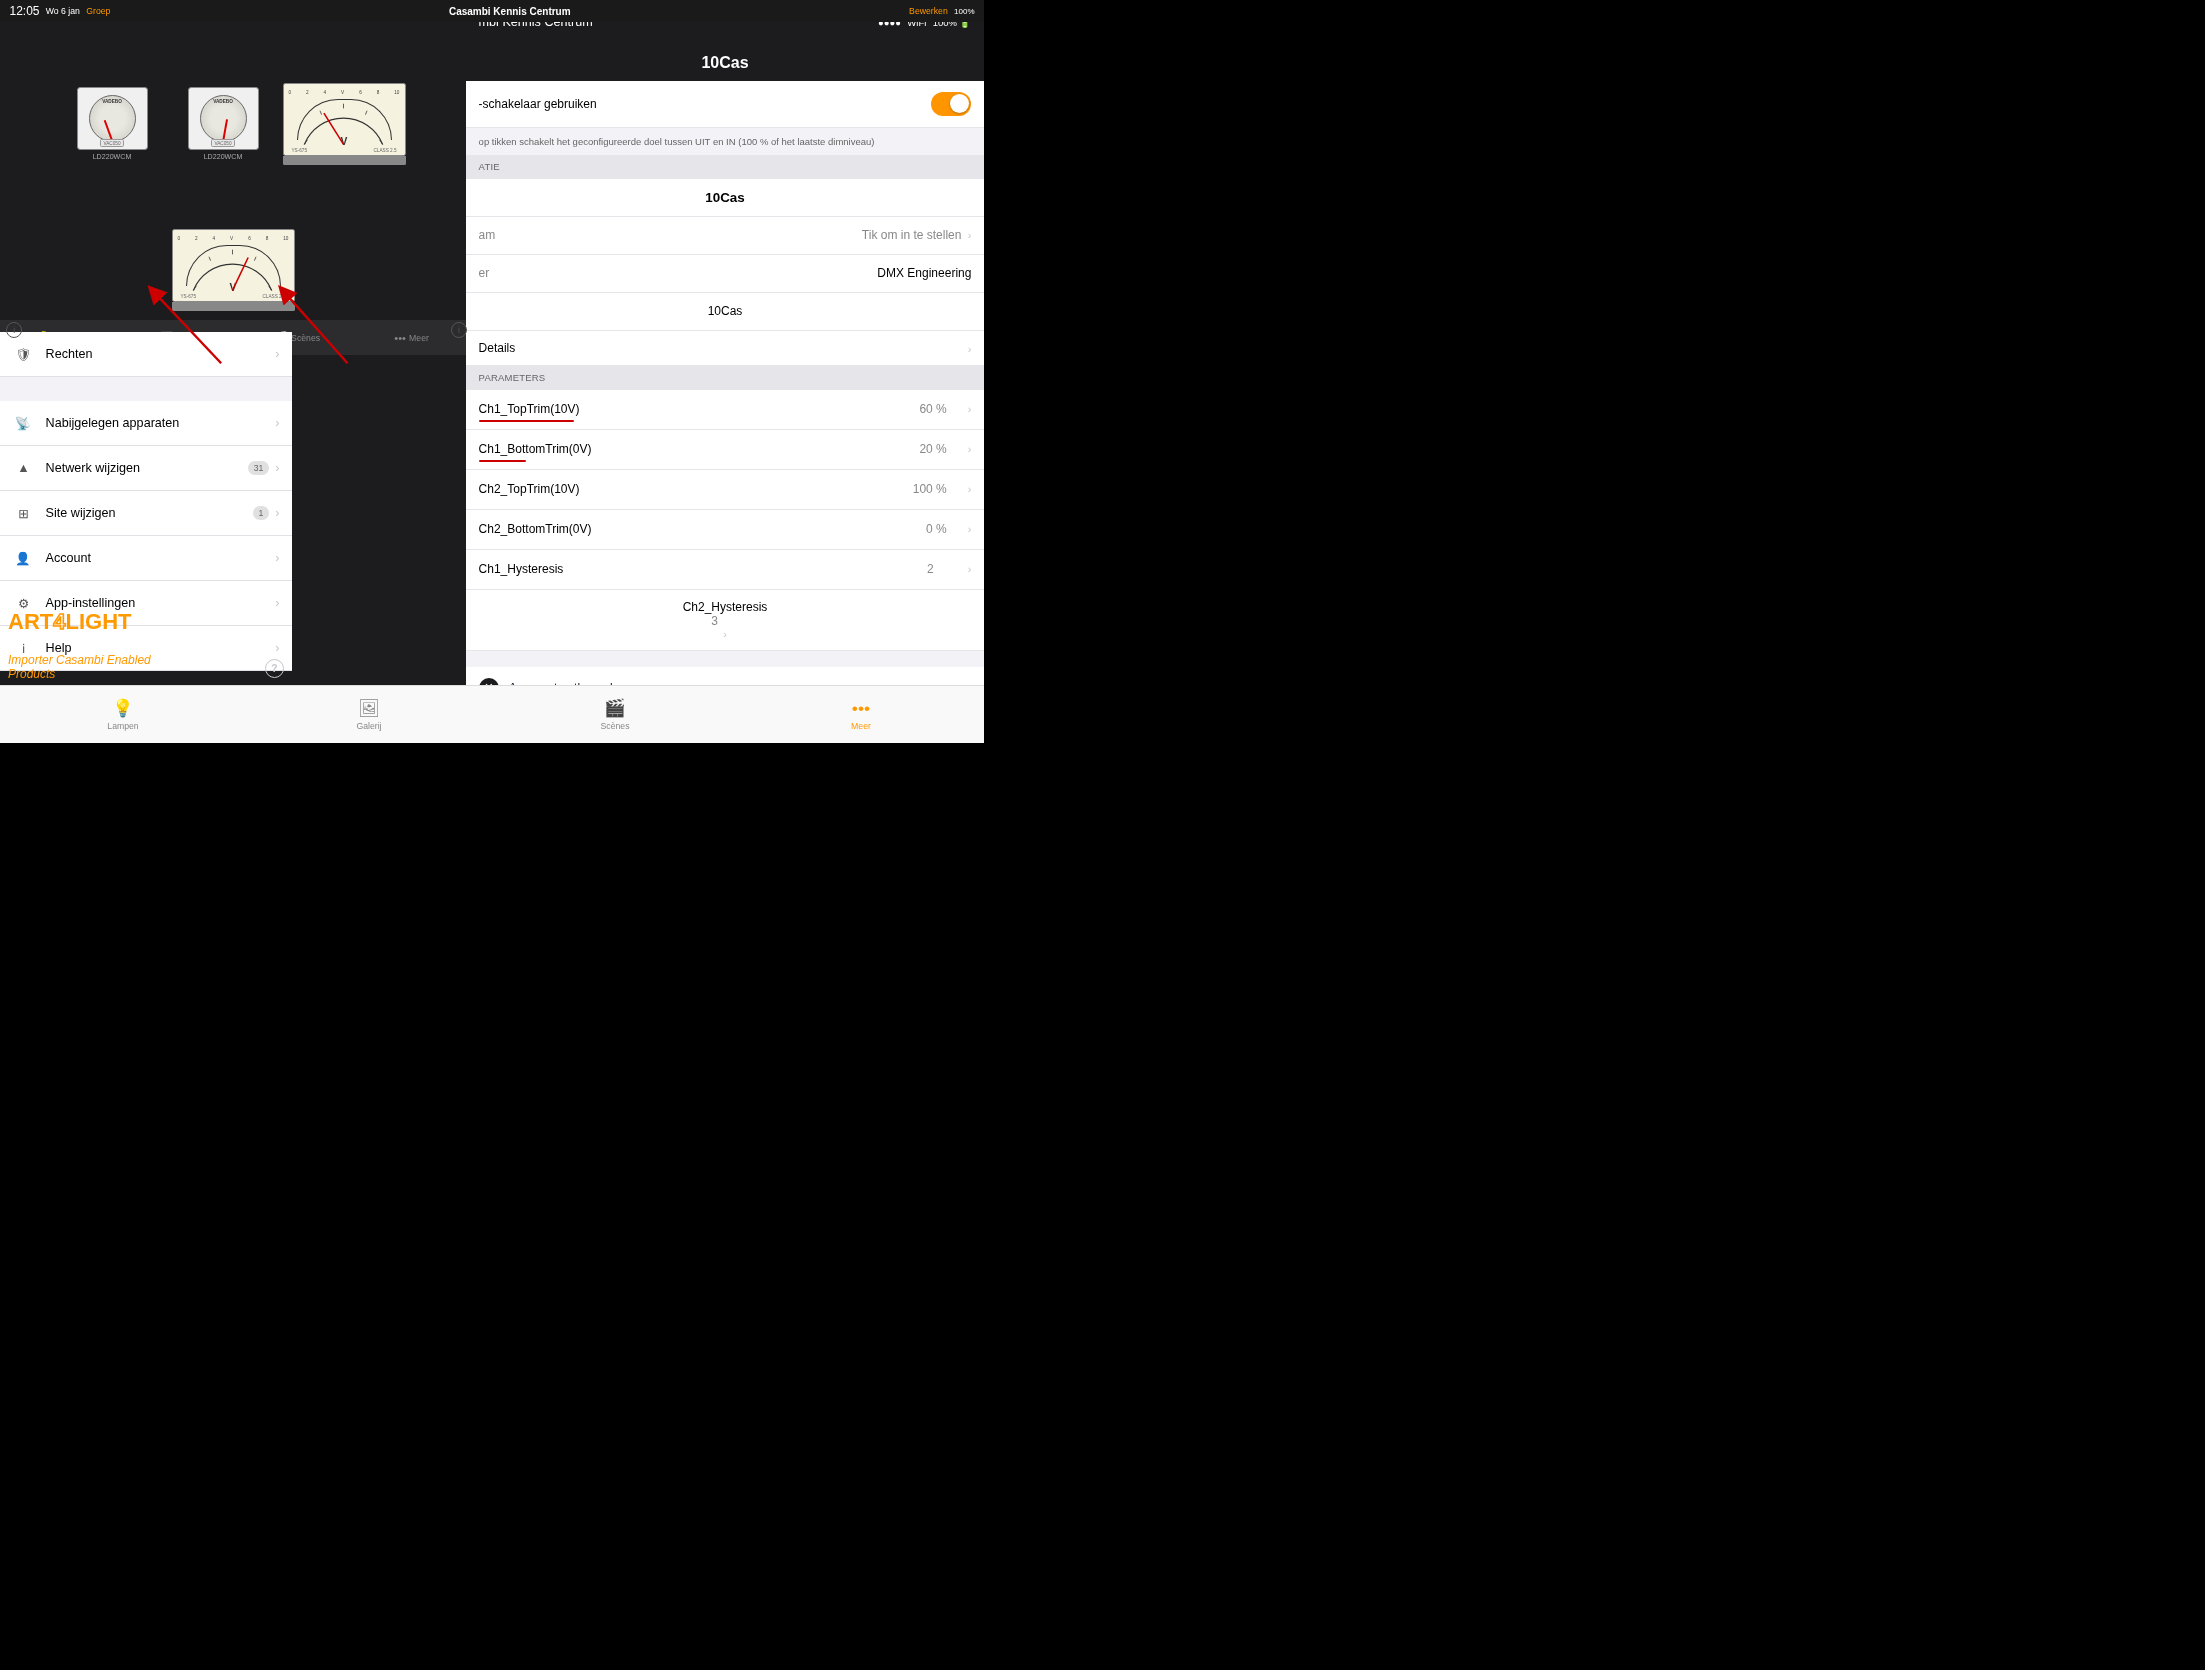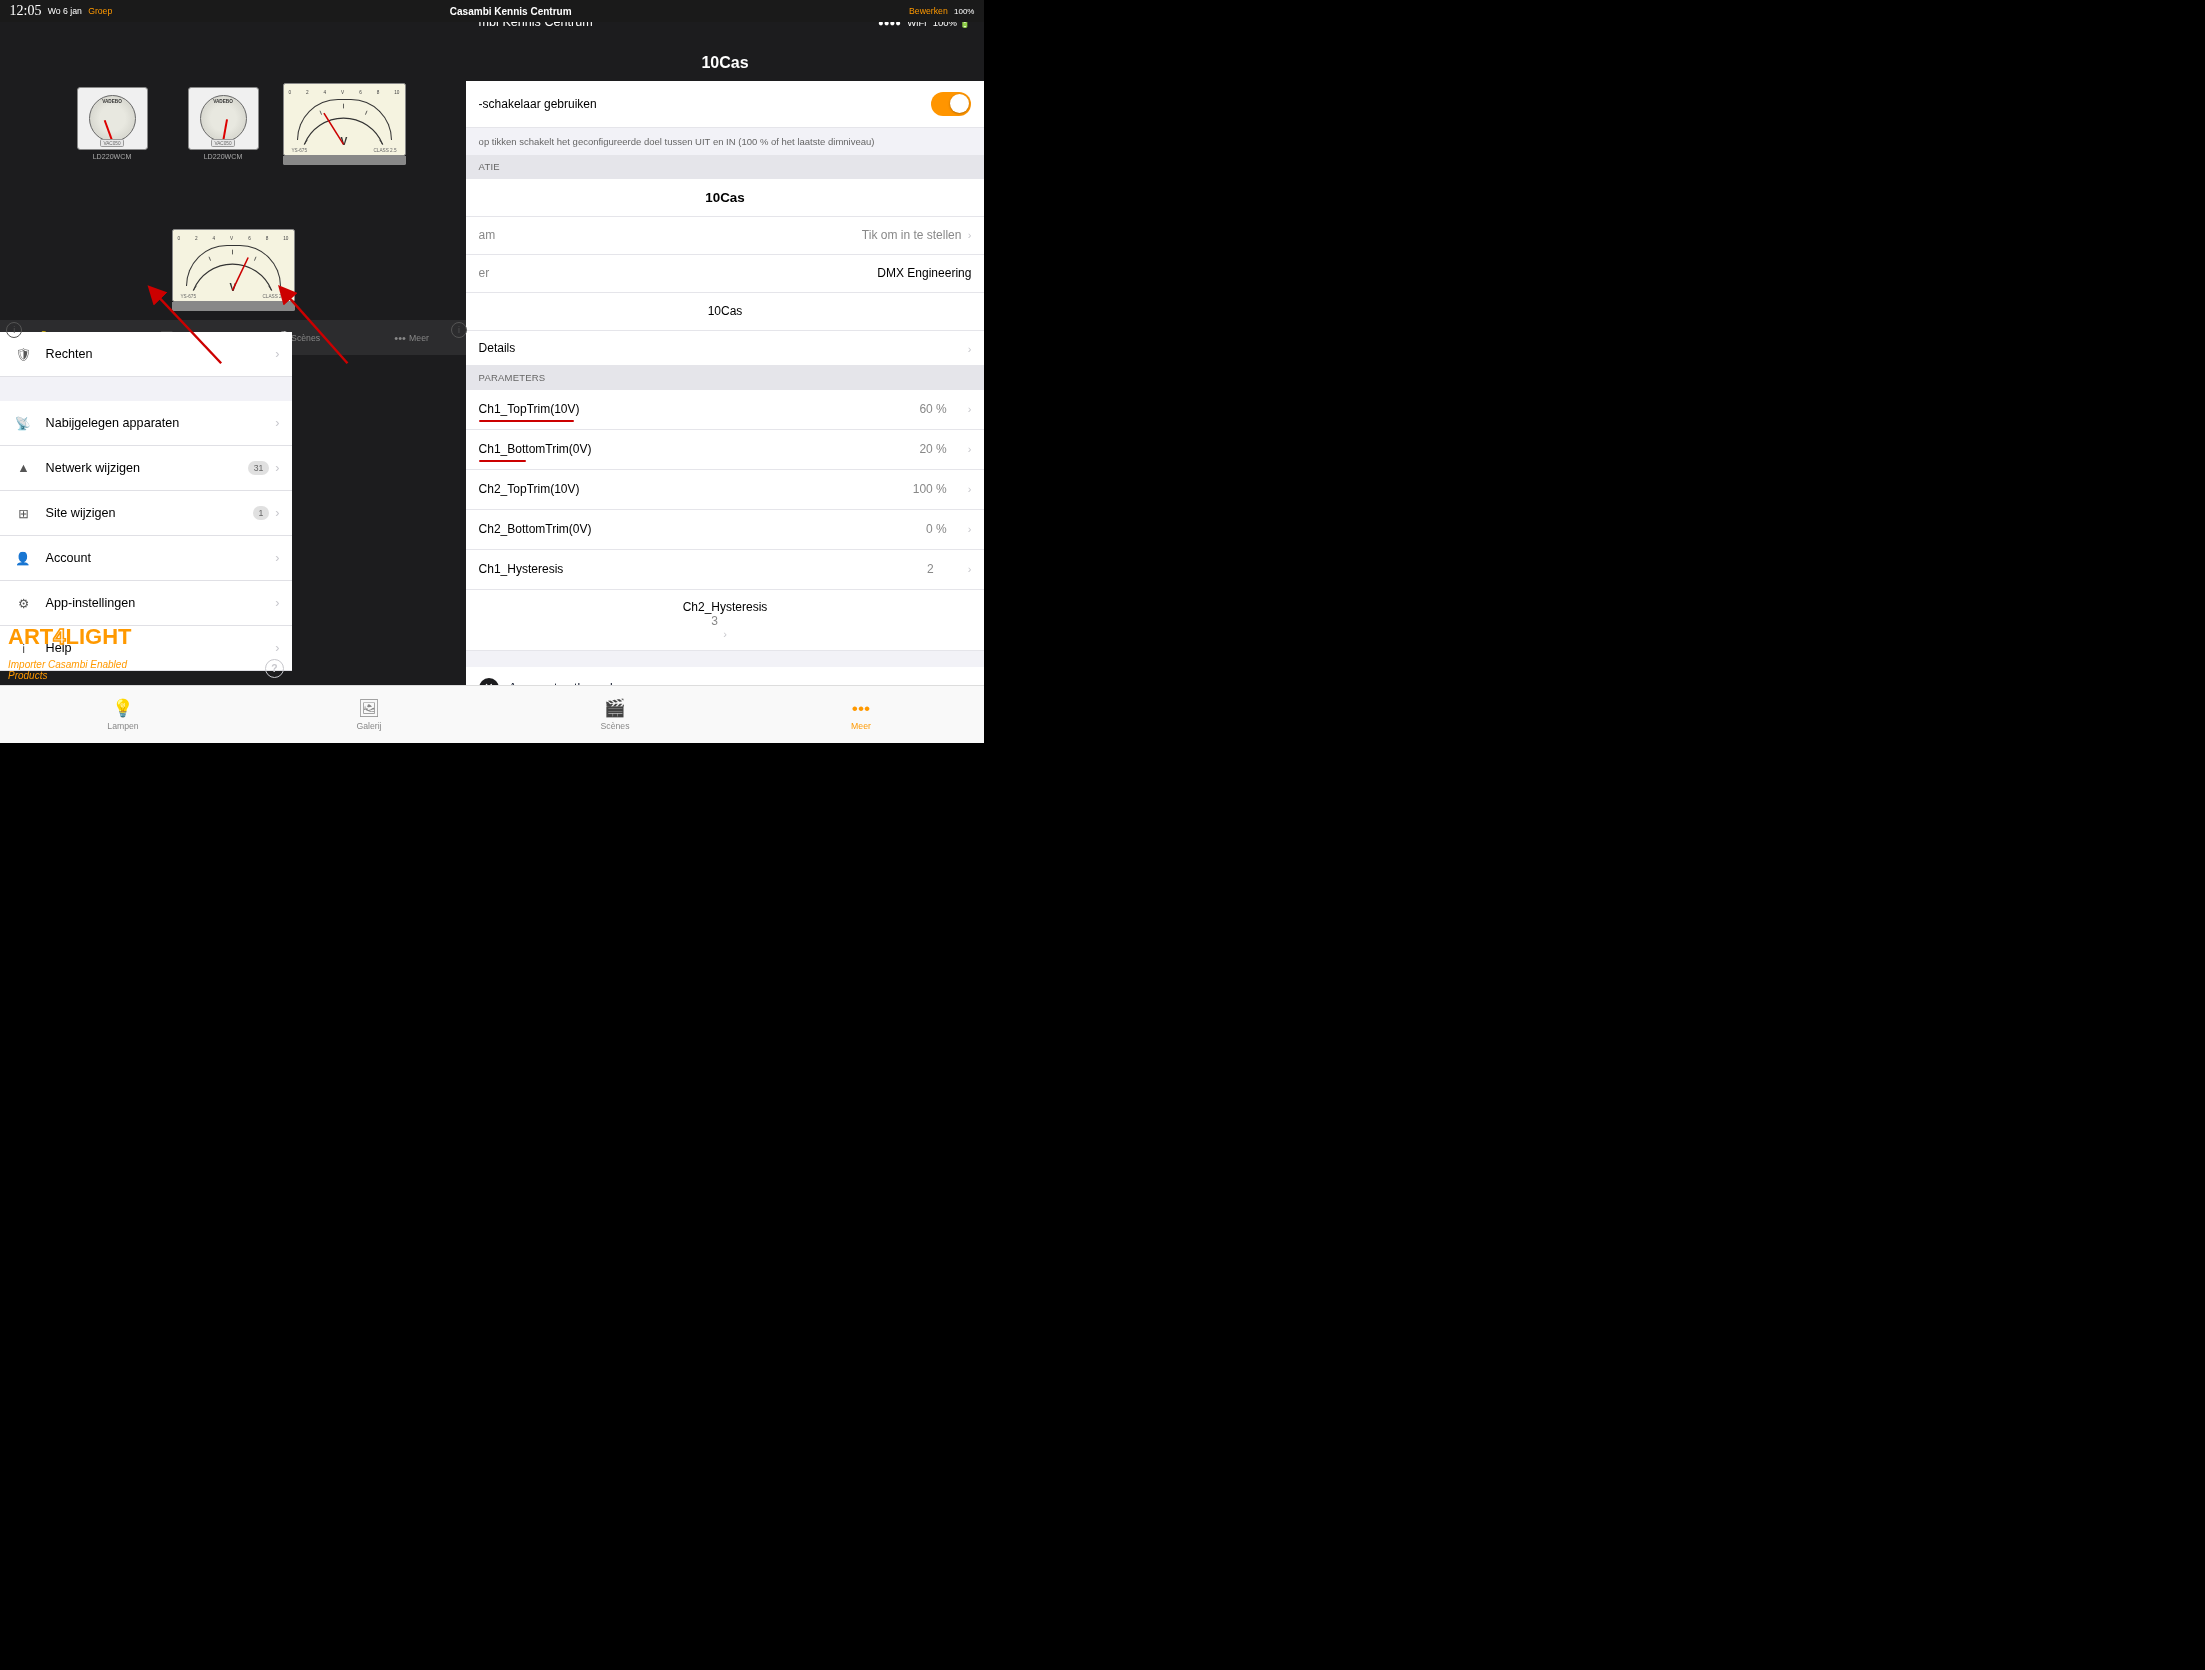--- a/index.html
+++ b/index.html
@@ -299,41 +299,41 @@
       bottom: 62px; left: 8px;
       width: 158px; z-index: 20;
     }
     .logo-art4light {
       font-size: 22px; font-weight: 900;
       color: transparent;
       -webkit-text-stroke: 1.6px #f90;
       line-height: 1;
     }
     .logo-sub {
-      font-size: 10px; color: #f90; font-style: italic;
-      margin-top: 11px;
+      font-size: 12px; color: #f90; font-style: italic;
+      margin-top: 20px;
     }
 
     
     .info-circle {
       position: absolute;
       width: 16px; height: 16px;
       border: 1.6px solid #555;
       border-radius: 50%;
       display: flex; align-items: center; justify-content: center;
       color: #555; font-size: 8.7px;
       z-index: 6;
     }
   </style>
 </head>
 <body>
 
 <div class="status-bar">
   <div style="display:flex;align-items:center;gap:6.3px;">
-    <span style="color:#fff;font-size:14px;font-family:Liberation Serif, serif;">12:05</span>
+    <span style="color:#fff;font-size:12px;">12:05</span>
     <span style="color:#fff;font-size:8.7px;">Wo 6 jan</span>
     <span style="color:#f90;font-size:8.7px;">Groep</span>
   </div>
   <span style="color:#fff;font-size:10px;font-weight:600;">Casambi Kennis Centrum</span>
   <div style="display:flex;align-items:center;gap:6.3px;">
     <span style="color:#f90;font-size:8.7px;">Bewerken</span>
     <span style="color:#fff;font-size:8px;">100%</span>
   </div>
 </div>
 

